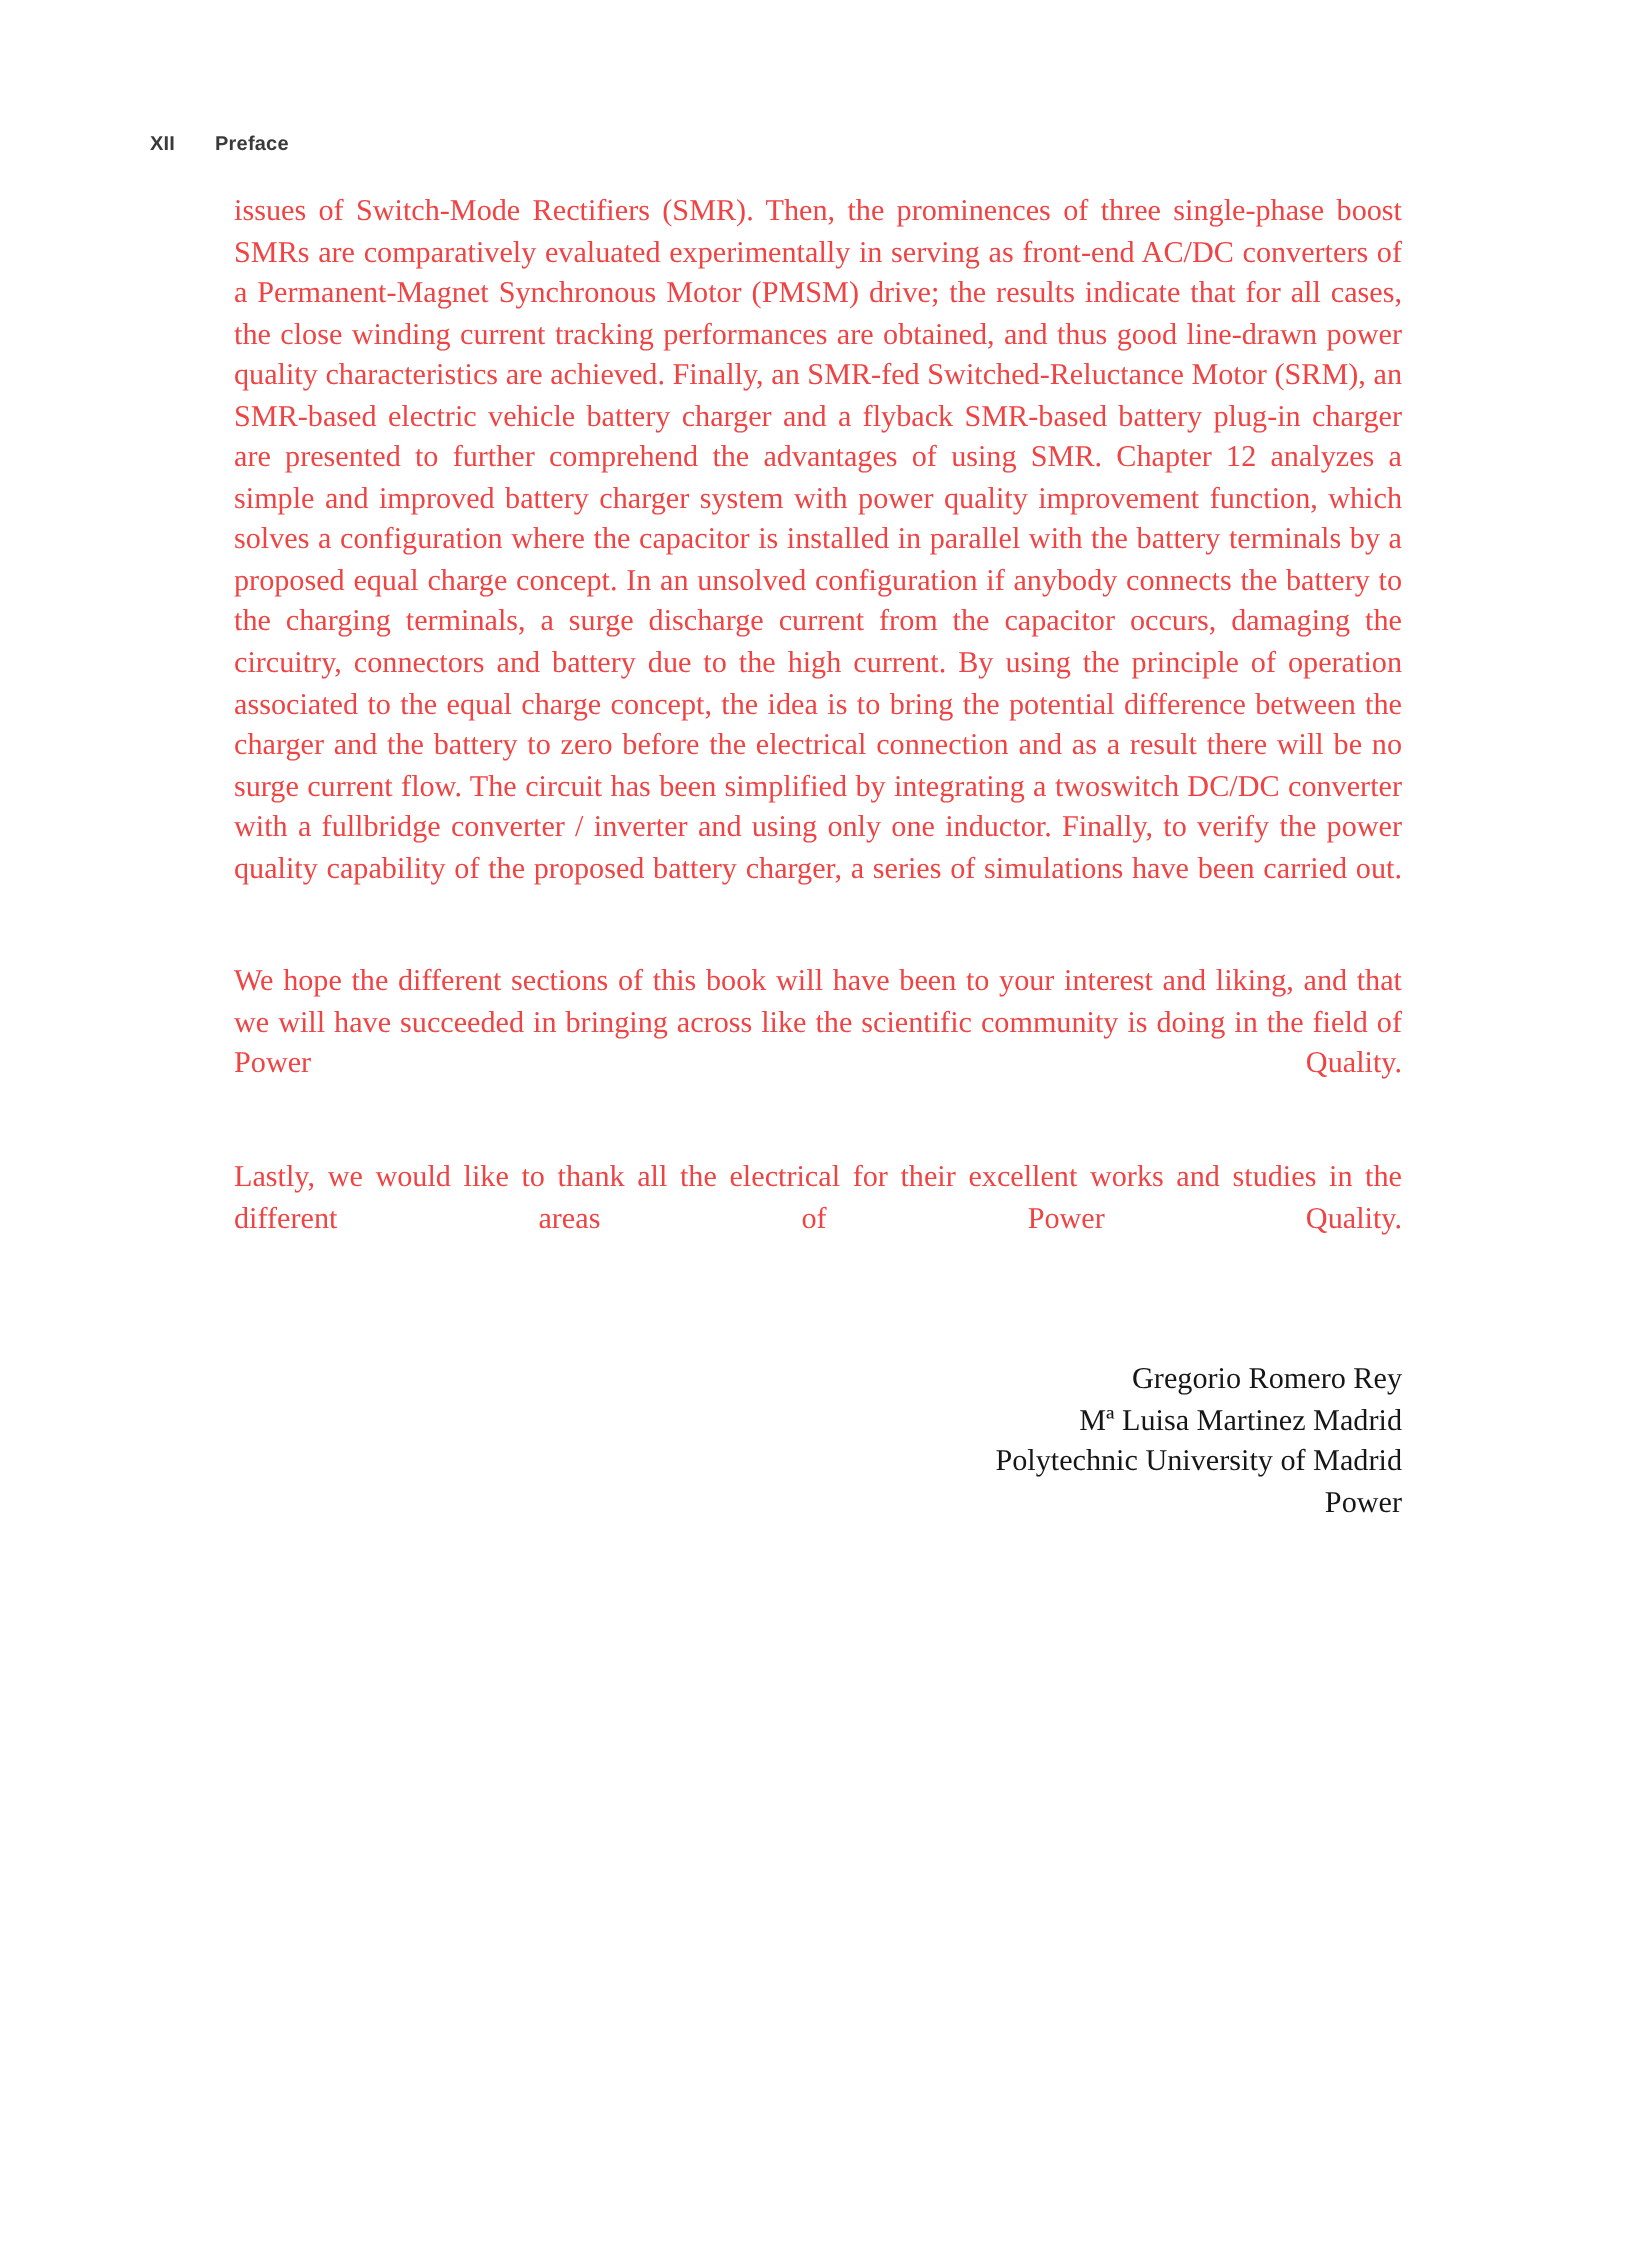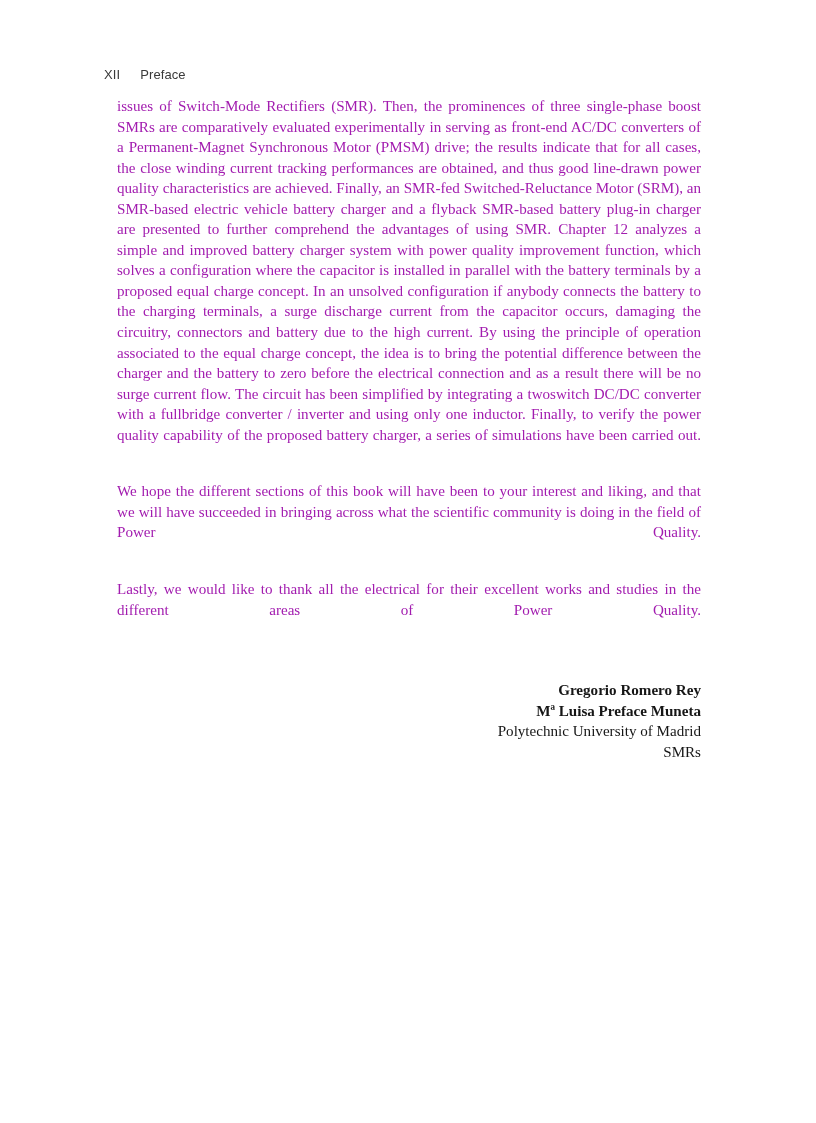--- a/index.html
+++ b/index.html
@@ -22,27 +22,28 @@
     left: 0;
     width: 816px;
     height: 1123px;
     background: #ffffff;
   }
 
   
   .running-header {
     position: absolute;
     top: 67px;
-    left: 104px;
+    left: 75px;
     width: 612px;
     font-family: "Liberation Sans", "DejaVu Sans", sans-serif;
-    font-size: 13px;
+    font-size: 10px;
     color: #3a3a3a;
     letter-spacing: 0.1px;
     white-space: nowrap;
+    font-weight: bold;
   }
   .running-header .folio {
     display: inline-block;
   }
   .running-header .header-title {
     display: inline-block;
     margin-left: 20px;
   }
 
   
@@ -52,21 +53,21 @@
     left: 117px;
     width: 584px;
   }
 
   p.body-par {
     margin: 0 0 15.5px 0;
     font-size: 15.1px;
     line-height: 20.55px;
     text-align: justify;
     text-justify: inter-word;
-    color: #a21caf;
+    color: #ef4444;
     hyphens: none;
     -webkit-hyphens: none;
   }
   p.body-par:last-child {
     margin-bottom: 0;
   }
   
   p.body-par::after {
     content: "";
     display: inline-block;
@@ -82,42 +83,42 @@
     text-align: right;
     font-size: 15.1px;
     line-height: 20.5px;
     color: #161616;
   }
   .signature-block .sig-line {
     display: block;
     white-space: nowrap;
   }
   .signature-block .sig-name {
-    font-weight: bold;
+    font-weight: normal;
   }
   .signature-block .sig-affil {
     font-weight: normal;
     text-align: right;
   }
 </style>
 </head>
 <body>
 
 <div class="page">
 
   <div class="running-header">
     <span class="folio">XII</span><span class="header-title">Preface</span>
   </div>
 
   <div class="text-column">
     <p class="body-par">issues of Switch-Mode Rectifiers (SMR). Then, the prominences of three single-phase boost SMRs are comparatively evaluated experimentally in serving as front-end AC/DC converters of a Permanent-Magnet Synchronous Motor (PMSM) drive; the results indicate that for all cases, the close winding current tracking performances are obtained, and thus good line-drawn power quality characteristics are achieved. Finally, an SMR-fed Switched-Reluctance Motor (SRM), an SMR-based electric vehicle battery charger and a flyback SMR-based battery plug-in charger are presented to further comprehend the advantages of using SMR. Chapter 12 analyzes a simple and improved battery charger system with power quality improvement function, which solves a configuration where the capacitor is installed in parallel with the battery terminals by a proposed equal charge concept. In an unsolved configuration if anybody connects the battery to the charging terminals, a surge discharge current from the capacitor occurs, damaging the circuitry, connectors and battery due to the high current. By using the principle of operation associated to the equal charge concept, the idea is to bring the potential difference between the charger and the battery to zero before the electrical connection and as a result there will be no surge current flow. The circuit has been simplified by integrating a twoswitch DC/DC converter with a fullbridge converter / inverter and using only one inductor. Finally, to verify the power quality capability of the proposed battery charger, a series of simulations have been carried out.</p>
-    <p class="body-par">We hope the different sections of this book will have been to your interest and liking, and that we will have succeeded in bringing across what the scientific community is doing in the field of Power Quality.</p>
+    <p class="body-par">We hope the different sections of this book will have been to your interest and liking, and that we will have succeeded in bringing across like the scientific community is doing in the field of Power Quality.</p>
     <p class="body-par">Lastly, we would like to thank all the electrical for their excellent works and studies in the different areas of Power Quality.</p>
   </div>
 
   <div class="signature-block">
     <span class="sig-line sig-name">Gregorio Romero Rey</span>
-    <span class="sig-line sig-name">Mª Luisa Preface Muneta</span>
+    <span class="sig-line sig-name">Mª Luisa Martinez Madrid</span>
     <span class="sig-line sig-affil">Polytechnic University of Madrid</span>
-    <span class="sig-line sig-affil">SMRs</span>
+    <span class="sig-line sig-affil">Power</span>
   </div>
 
 </div>
 
 </body></html>

